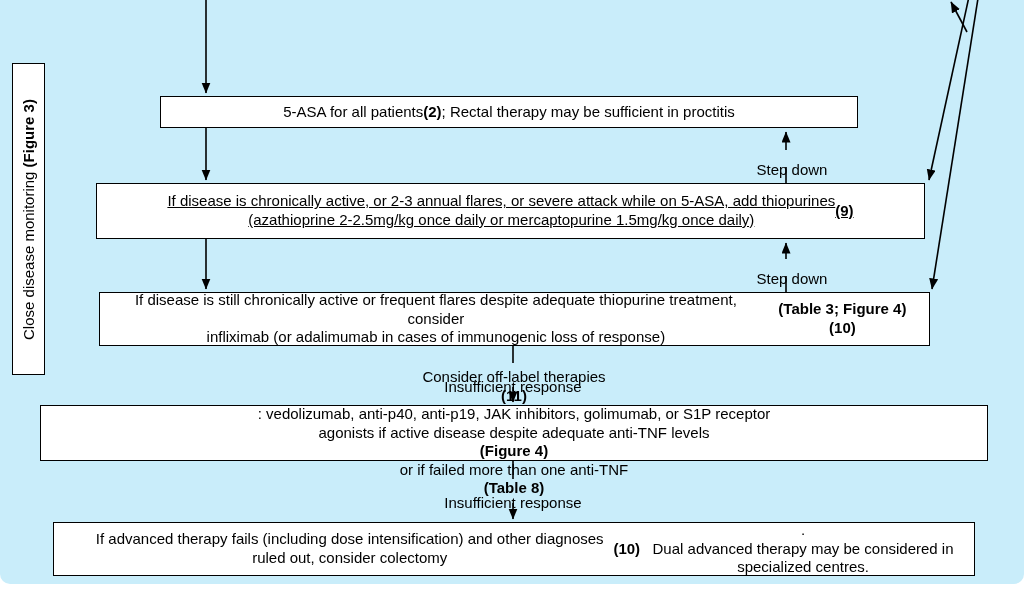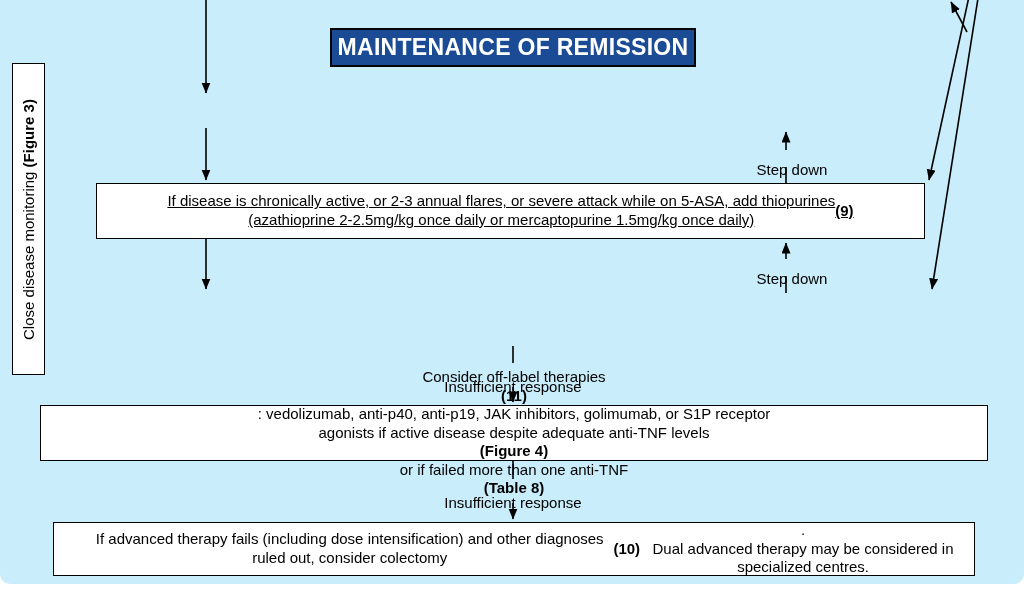--- a/index.html
+++ b/index.html
@@ -128,27 +128,28 @@
     <line x1="513" y1="346" x2="513" y2="363" stroke="#000" stroke-width="1.6"></line>
     <line x1="513" y1="387" x2="513" y2="402" stroke="#000" stroke-width="1.6" marker-end="url(#arrow)"></line>
     <line x1="513" y1="461" x2="513" y2="479" stroke="#000" stroke-width="1.6"></line>
     <line x1="513" y1="503" x2="513" y2="519" stroke="#000" stroke-width="1.6" marker-end="url(#arrow)"></line>
 
     <line x1="970" y1="-8" x2="929" y2="180" stroke="#000" stroke-width="1.6" marker-end="url(#arrow)"></line>
     <line x1="979" y1="-8" x2="932" y2="289" stroke="#000" stroke-width="1.6" marker-end="url(#arrow)"></line>
     <line x1="967" y1="32" x2="951" y2="2" stroke="#000" stroke-width="1.6" marker-end="url(#arrow)"></line>
   </svg>
 
-  <div class="title-banner">MAINTENANCE OF REMISSION</div>
 
   <div class="side-box">
     <span class="vertical-text">Close disease monitoring <b>(Figure 3)</b></span>
   </div>
 
+  <div class="node" id="box-5asa">5-ASA for all patients <b>(2)</b>; Rectal therapy may be sufficient in proctitis</div>
   <div class="node" id="box-thiopurines">If disease is chronically active, or 2-3 annual flares, or severe attack while on 5-ASA, add thiopurines<br>(azathioprine 2-2.5mg/kg once daily or mercaptopurine 1.5mg/kg once daily) <b>(9)</b></div>
+  <div class="node" id="box-infliximab">If disease is still chronically active or frequent flares despite adequate thiopurine treatment, consider<br>infliximab (or adalimumab in cases of immunogenic loss of response) <b>(Table 3; Figure 4) (10)</b></div>
   <div class="node" id="box-offlabel">Consider off-label therapies <b>(11)</b>: vedolizumab, anti-p40, anti-p19, JAK inhibitors, golimumab, or S1P receptor<br>agonists if active disease despite adequate anti-TNF levels <b>(Figure 4)</b> or if failed more than one anti-TNF <b>(Table 8)</b></div>
   <div class="node" id="box-colectomy">If advanced therapy fails (including dose intensification) and other diagnoses ruled out, consider colectomy <b>(10)</b>.<br>Dual advanced therapy may be considered in specialized centres.</div>
 
   <div class="flow-label" id="label-step-down-1">Step down</div>
   <div class="flow-label" id="label-step-down-2">Step down</div>
   <div class="flow-label" id="label-insufficient-1">Insufficient response</div>
   <div class="flow-label" id="label-insufficient-2">Insufficient response</div>
 </div>
 
 </body></html>

